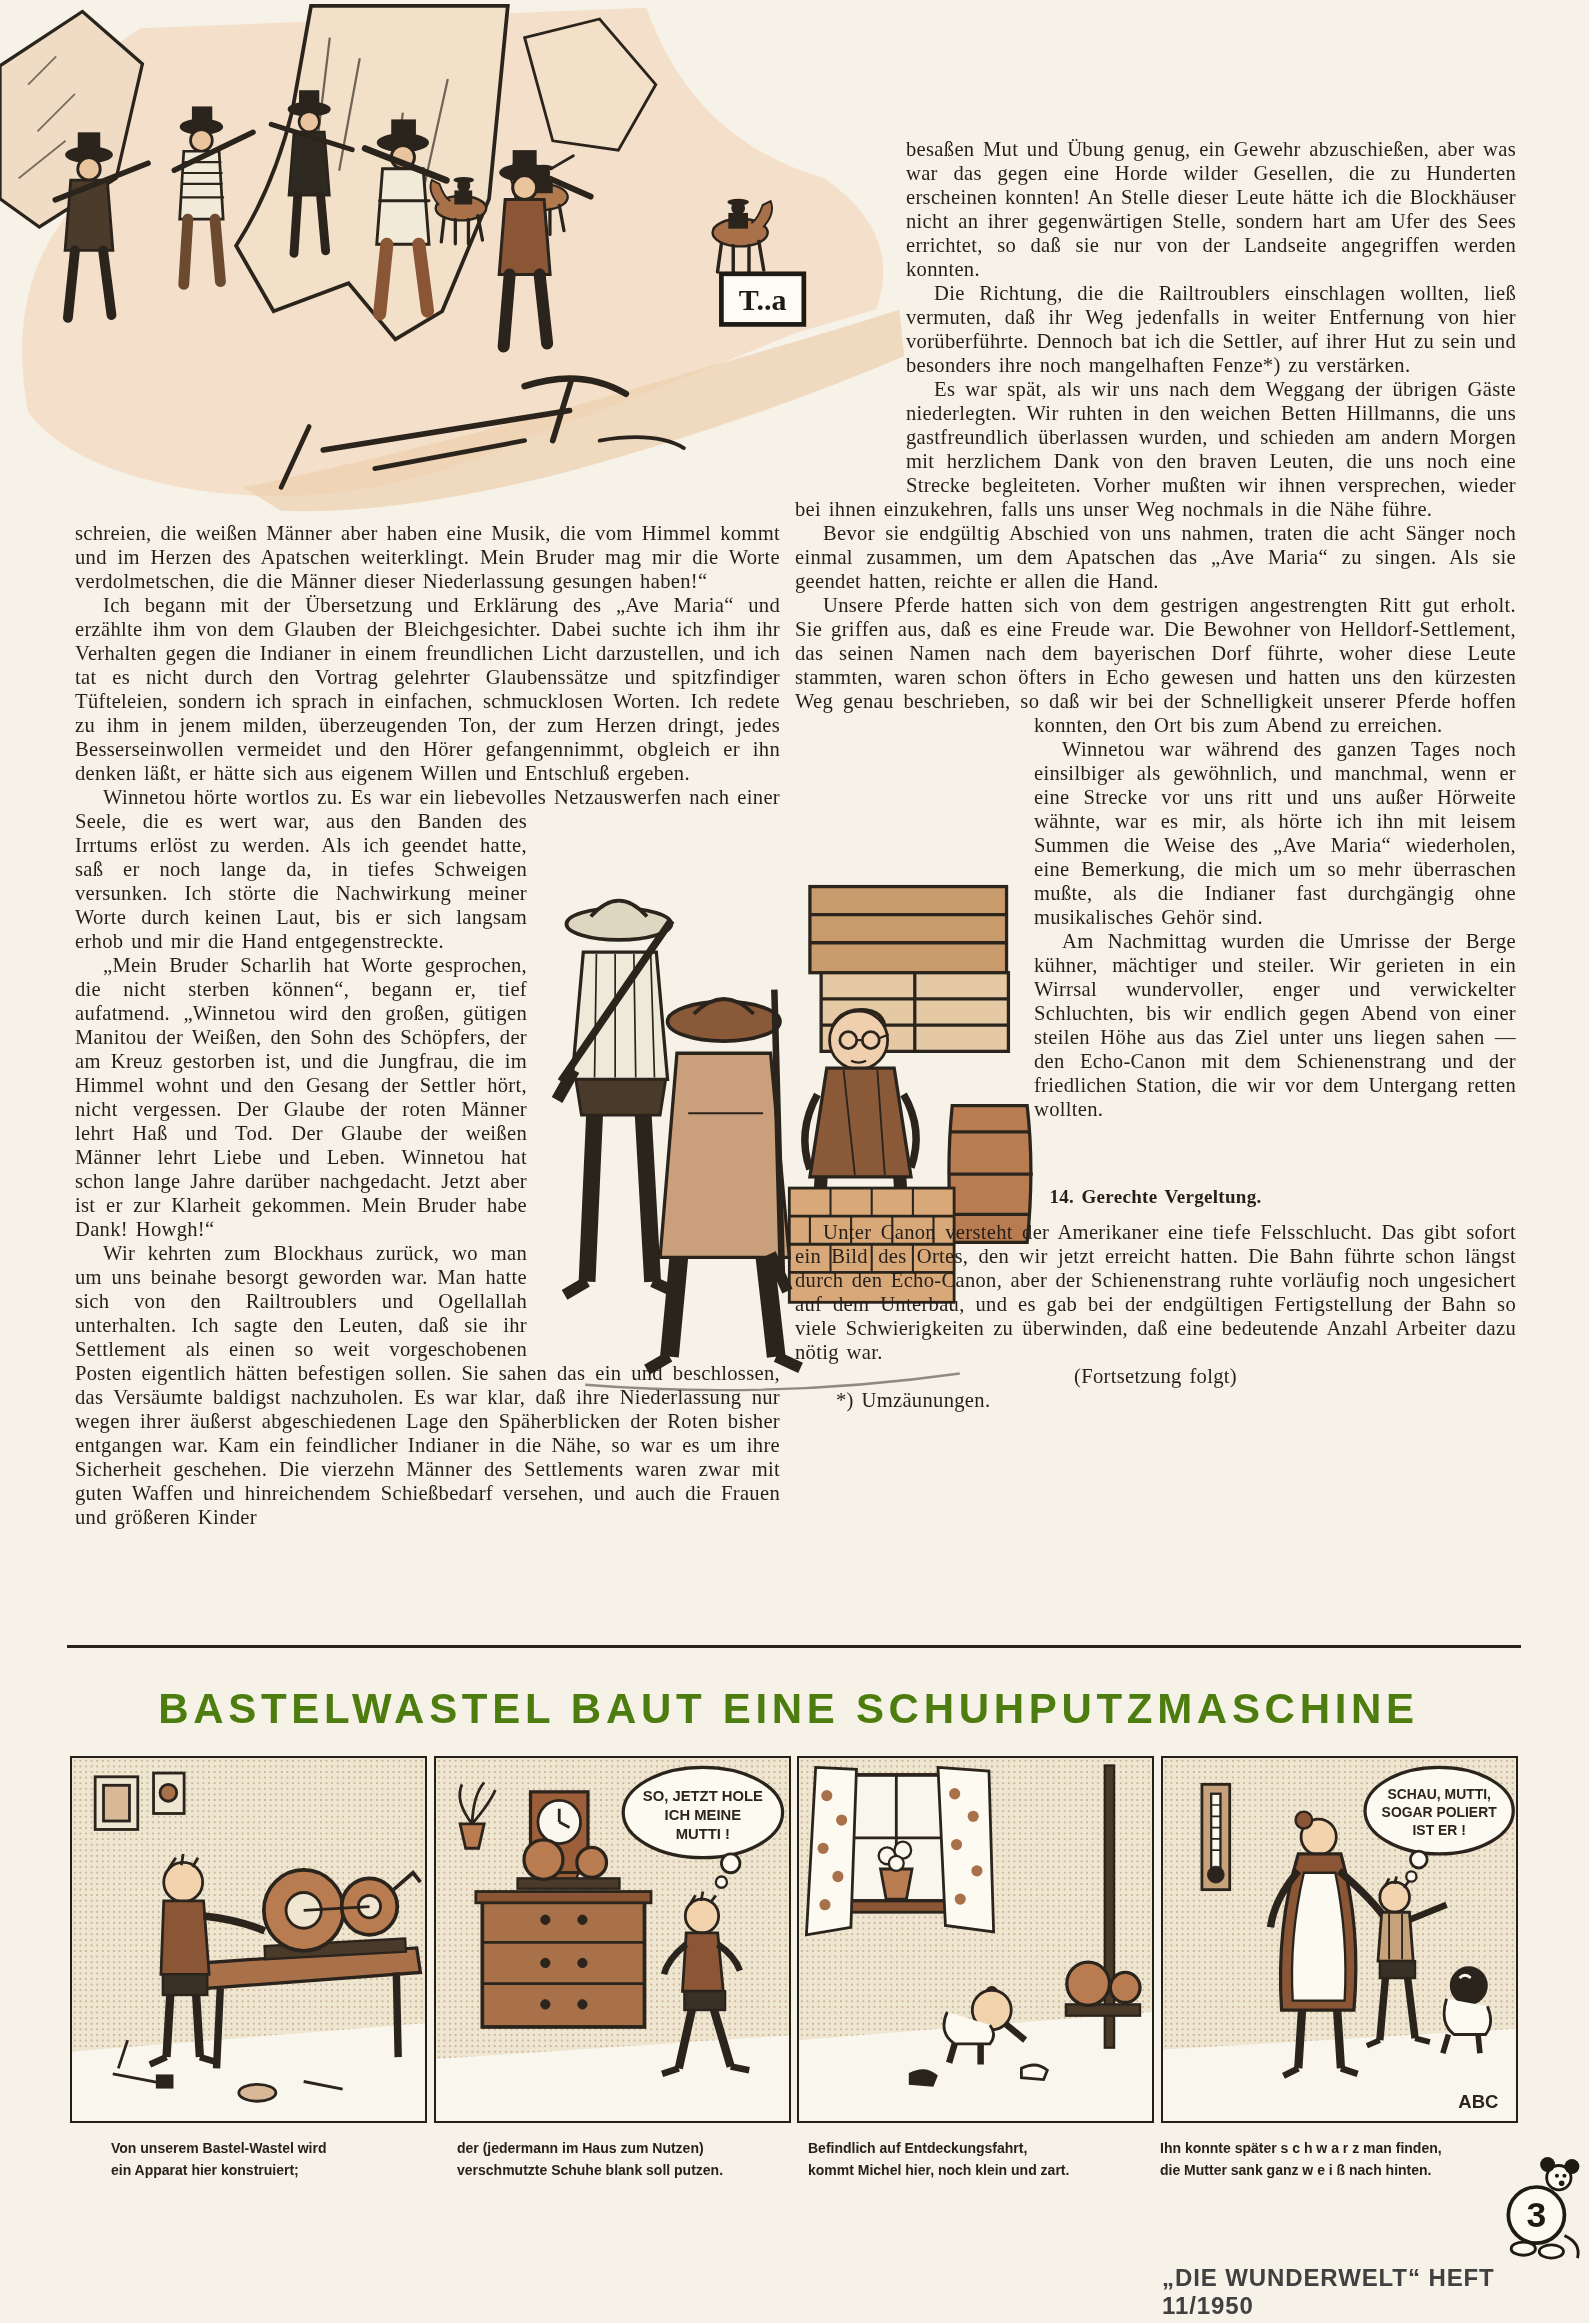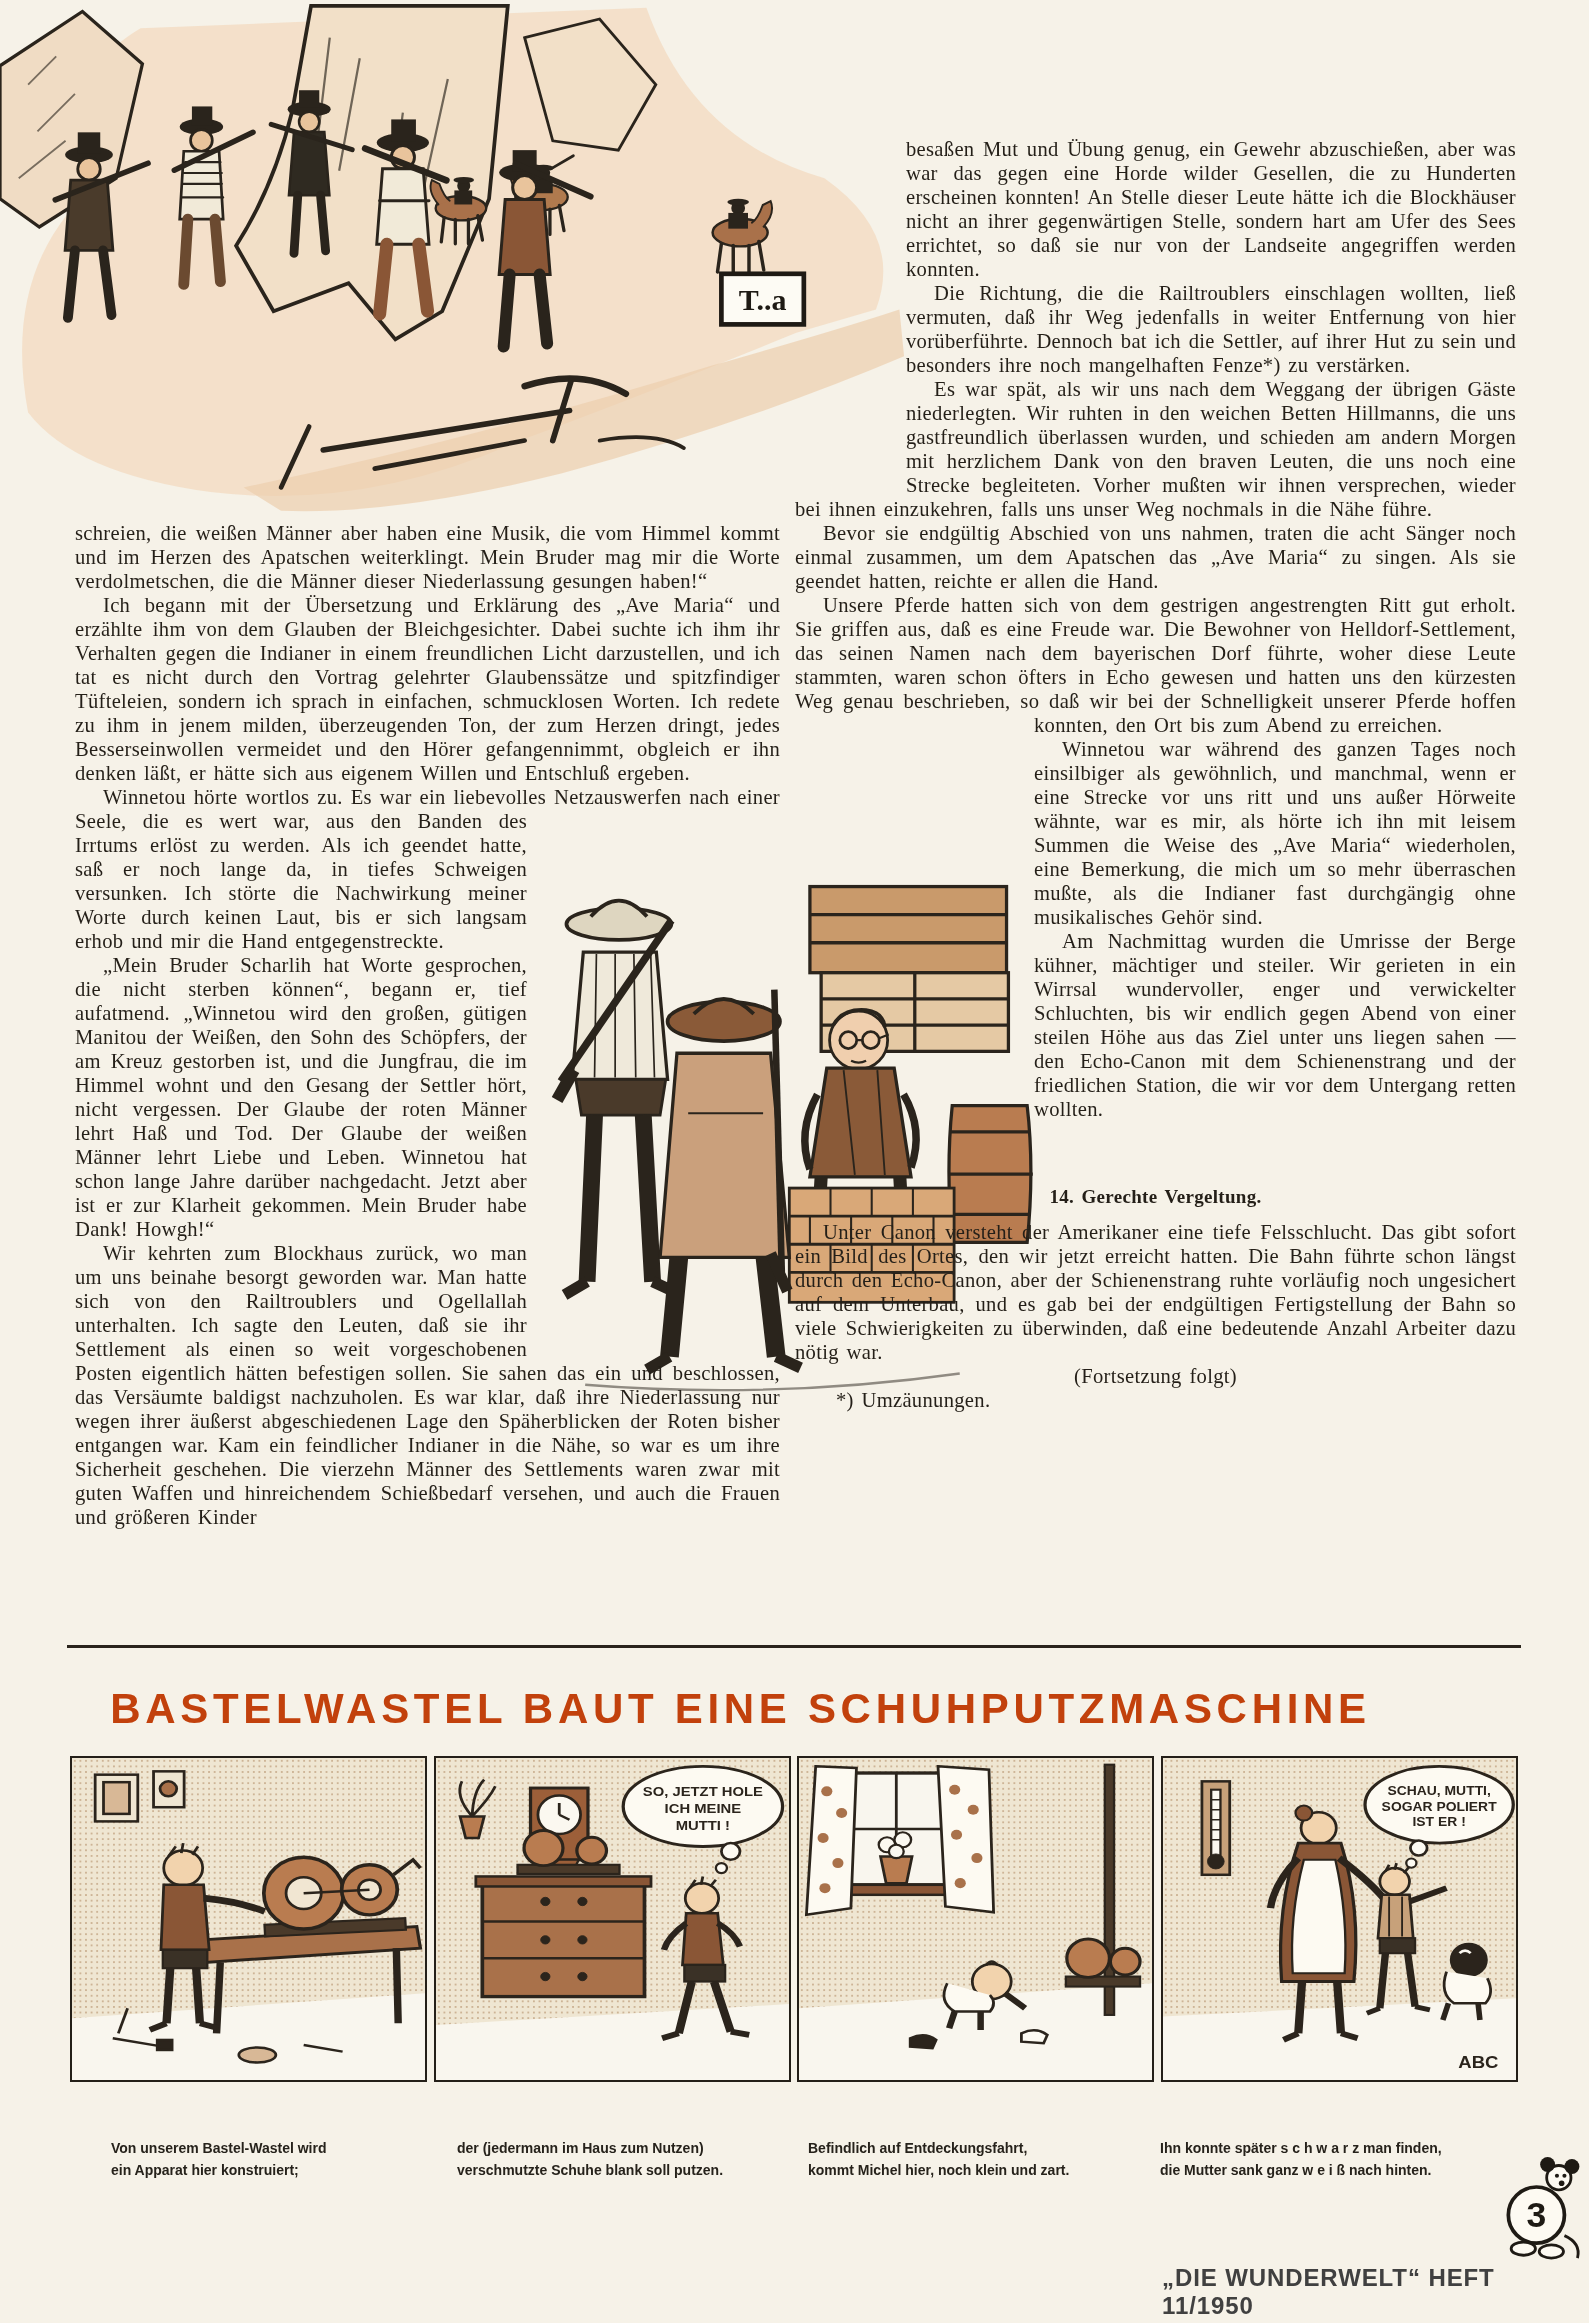--- a/index.html
+++ b/index.html
@@ -22,22 +22,22 @@
   .cont-note{text-align:center;margin-top:11.2px;}
   .footnote{margin-top:28px;padding-left:41px;}
   
   .topillo{left:0;top:0;width:935px;height:527px;}
   .midillo{left:529px;top:879px;width:515px;height:532px;}
   svg{display:block;}
   
   .divider{left:67px;top:1645px;width:1454px;height:2.8px;background:#2a241c;}
   .comic-title{left:0;top:1685px;width:1481px;text-align:center;
        font-family:"Liberation Sans",sans-serif;font-weight:bold;
-       font-size:42px;letter-spacing:4.7px;color:#c2410c;}
-  .strip{left:70px;top:1756px;width:1448px;height:326px;display:flex;gap:6.6px;}
+       font-size:42px;letter-spacing:4.7px;color:#4d7c0f;padding-left:48px;}
+  .strip{left:70px;top:1756px;width:1448px;height:367px;display:flex;gap:6.6px;}
   .panel{flex:1 1 0;border:2.8px solid #241f18;box-sizing:border-box;
        background-color:#efe6d2;
        background-image:radial-gradient(#cdb496 1px, rgba(0,0,0,0) 1.3px);
        background-size:5.6px 5.6px;overflow:hidden;}
   .panel svg{width:100%;height:100%;}
   .caption{top:2138px;width:339px;font-family:"Liberation Sans",sans-serif;
        font-weight:bold;font-size:14px;line-height:21.5px;color:#26221b;}
   .cap1{left:111px;} .cap2{left:457px;} .cap3{left:808px;} .cap4{left:1160px;}
   .footer{left:1162px;top:2264px;font-family:"Liberation Sans",sans-serif;
        font-weight:bold;font-size:24px;letter-spacing:0.9px;color:#404040;}

